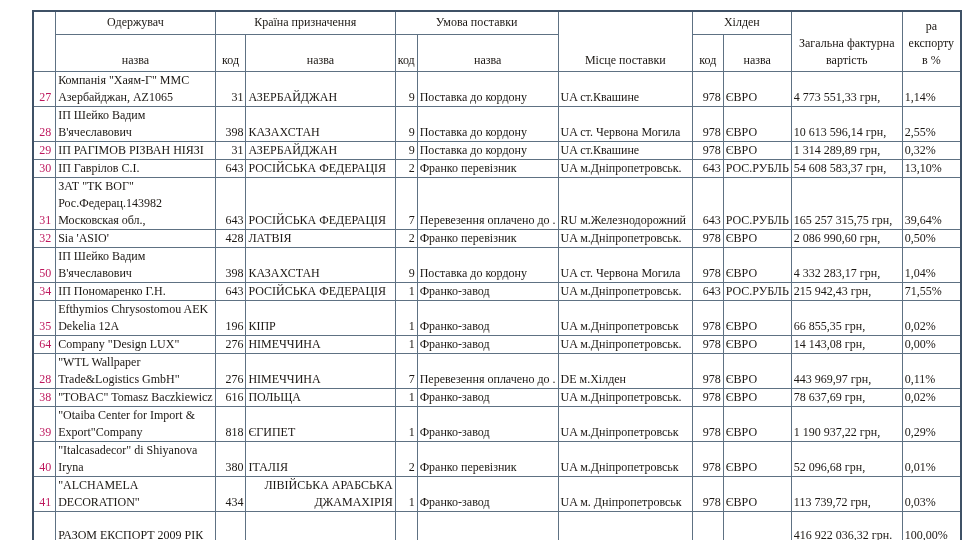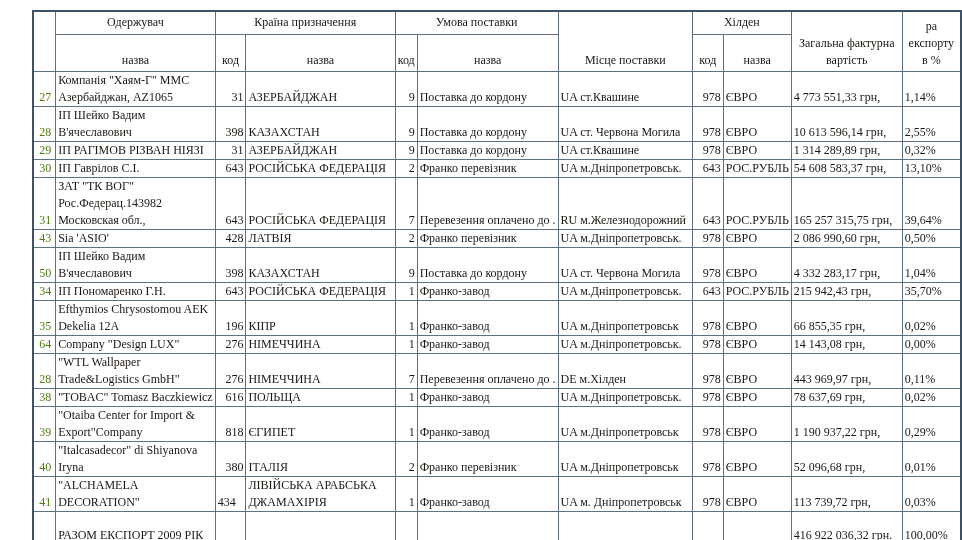--- a/index.html
+++ b/index.html
@@ -5,26 +5,26 @@
   html,body{margin:0;padding:0;background:#ffffff;width:962px;height:540px;overflow:hidden;}
   body{font-family:"Liberation Serif","DejaVu Serif",serif;color:#1b1713;}
   .sheet{position:absolute;left:32px;top:10px;}
   table{border-collapse:collapse;table-layout:fixed;border:2px solid #3f5166;}
   td,th{border:1px solid #5e7183;font-size:12px;line-height:17px;padding:0 2px;
         vertical-align:bottom;overflow:hidden;white-space:nowrap;font-weight:normal;}
   thead th{text-align:center;white-space:normal;padding:1px 2px 2px;}
   thead tr.r1{height:23px;}
   thead tr.r2{height:37px;}
   .grp{vertical-align:middle;margin-top:40px;}
-  .c-num{text-align:right;color:#4d7c0f;padding-right:4px;}
+  .c-num{text-align:right;color:#be185d;padding-right:4px;}
   .c-recipient{text-align:left;}
   .c-country_code,.c-terms_code,.c-currency_code{text-align:right;}
   .c-value,.c-share{text-align:left;}
   .c-country,.c-terms,.c-place,.c-currency{text-align:left;}
-  td.center{text-align:left;}
+  td.center{text-align:right;}
   tr.total-row{height:34px;}
 </style>
 </head>
 <body>
 
 <div class="sheet">
   <table>
     <colgroup>
       <col style="width:24px">
         <col style="width:146px">
@@ -119,21 +119,21 @@
           <td class="c-country">РОСІЙСЬКА ФЕДЕРАЦІЯ</td>
           <td class="c-terms_code">7</td>
           <td class="c-terms">Перевезення оплачено до .</td>
           <td class="c-place">RU м.Железнодорожний</td>
           <td class="c-currency_code">643</td>
           <td class="c-currency">РОС.РУБЛЬ</td>
           <td class="c-value">165 257 315,75 грн,</td>
           <td class="c-share">39,64%</td>
         </tr>
         <tr>
-          <td class="c-num">43</td>
+          <td class="c-num">32</td>
           <td class="c-recipient">Sia 'ASIO'</td>
           <td class="c-country_code">428</td>
           <td class="c-country">ЛАТВІЯ</td>
           <td class="c-terms_code">2</td>
           <td class="c-terms">Франко перевізник</td>
           <td class="c-place">UA м.Дніпропетровськ.</td>
           <td class="c-currency_code">978</td>
           <td class="c-currency">ЄВРО</td>
           <td class="c-value">2 086 990,60 грн,</td>
           <td class="c-share">0,50%</td>
@@ -155,21 +155,21 @@
           <td class="c-num">34</td>
           <td class="c-recipient">ІП Пономаренко Г.Н.</td>
           <td class="c-country_code">643</td>
           <td class="c-country">РОСІЙСЬКА ФЕДЕРАЦІЯ</td>
           <td class="c-terms_code">1</td>
           <td class="c-terms">Франко-завод</td>
           <td class="c-place">UA м.Дніпропетровськ.</td>
           <td class="c-currency_code">643</td>
           <td class="c-currency">РОС.РУБЛЬ</td>
           <td class="c-value">215 942,43 грн,</td>
-          <td class="c-share">35,70%</td>
+          <td class="c-share">71,55%</td>
         </tr>
         <tr>
           <td class="c-num">35</td>
           <td class="c-recipient">Efthymios Chrysostomou AEK<br>Dekelia 12A</td>
           <td class="c-country_code">196</td>
           <td class="c-country">КІПР</td>
           <td class="c-terms_code">1</td>
           <td class="c-terms">Франко-завод</td>
           <td class="c-place">UA м.Дніпропетровськ</td>
           <td class="c-currency_code">978</td>

